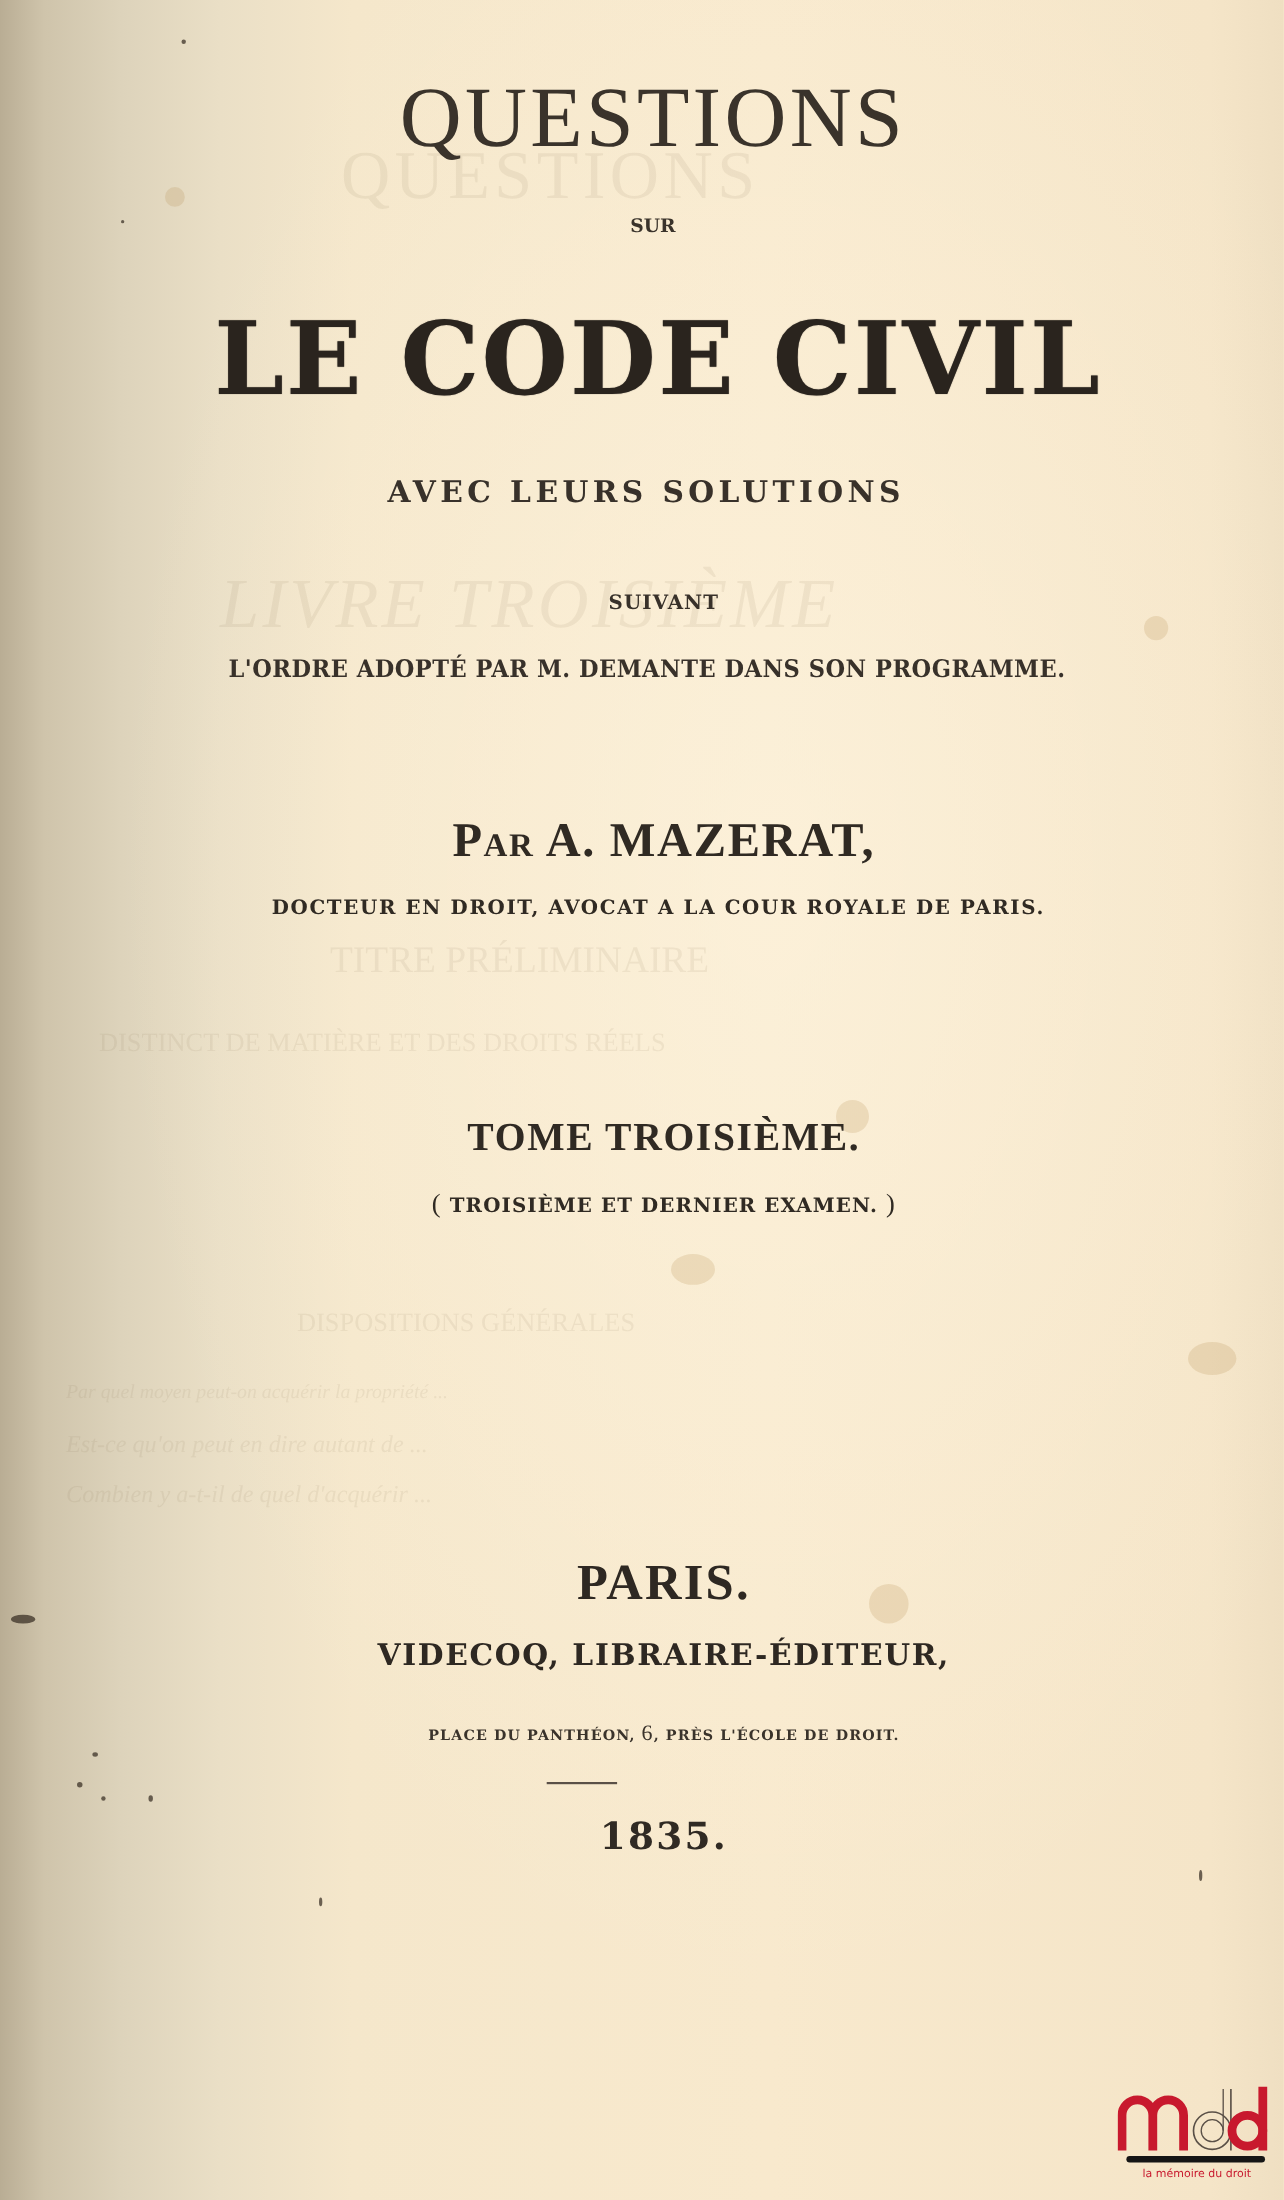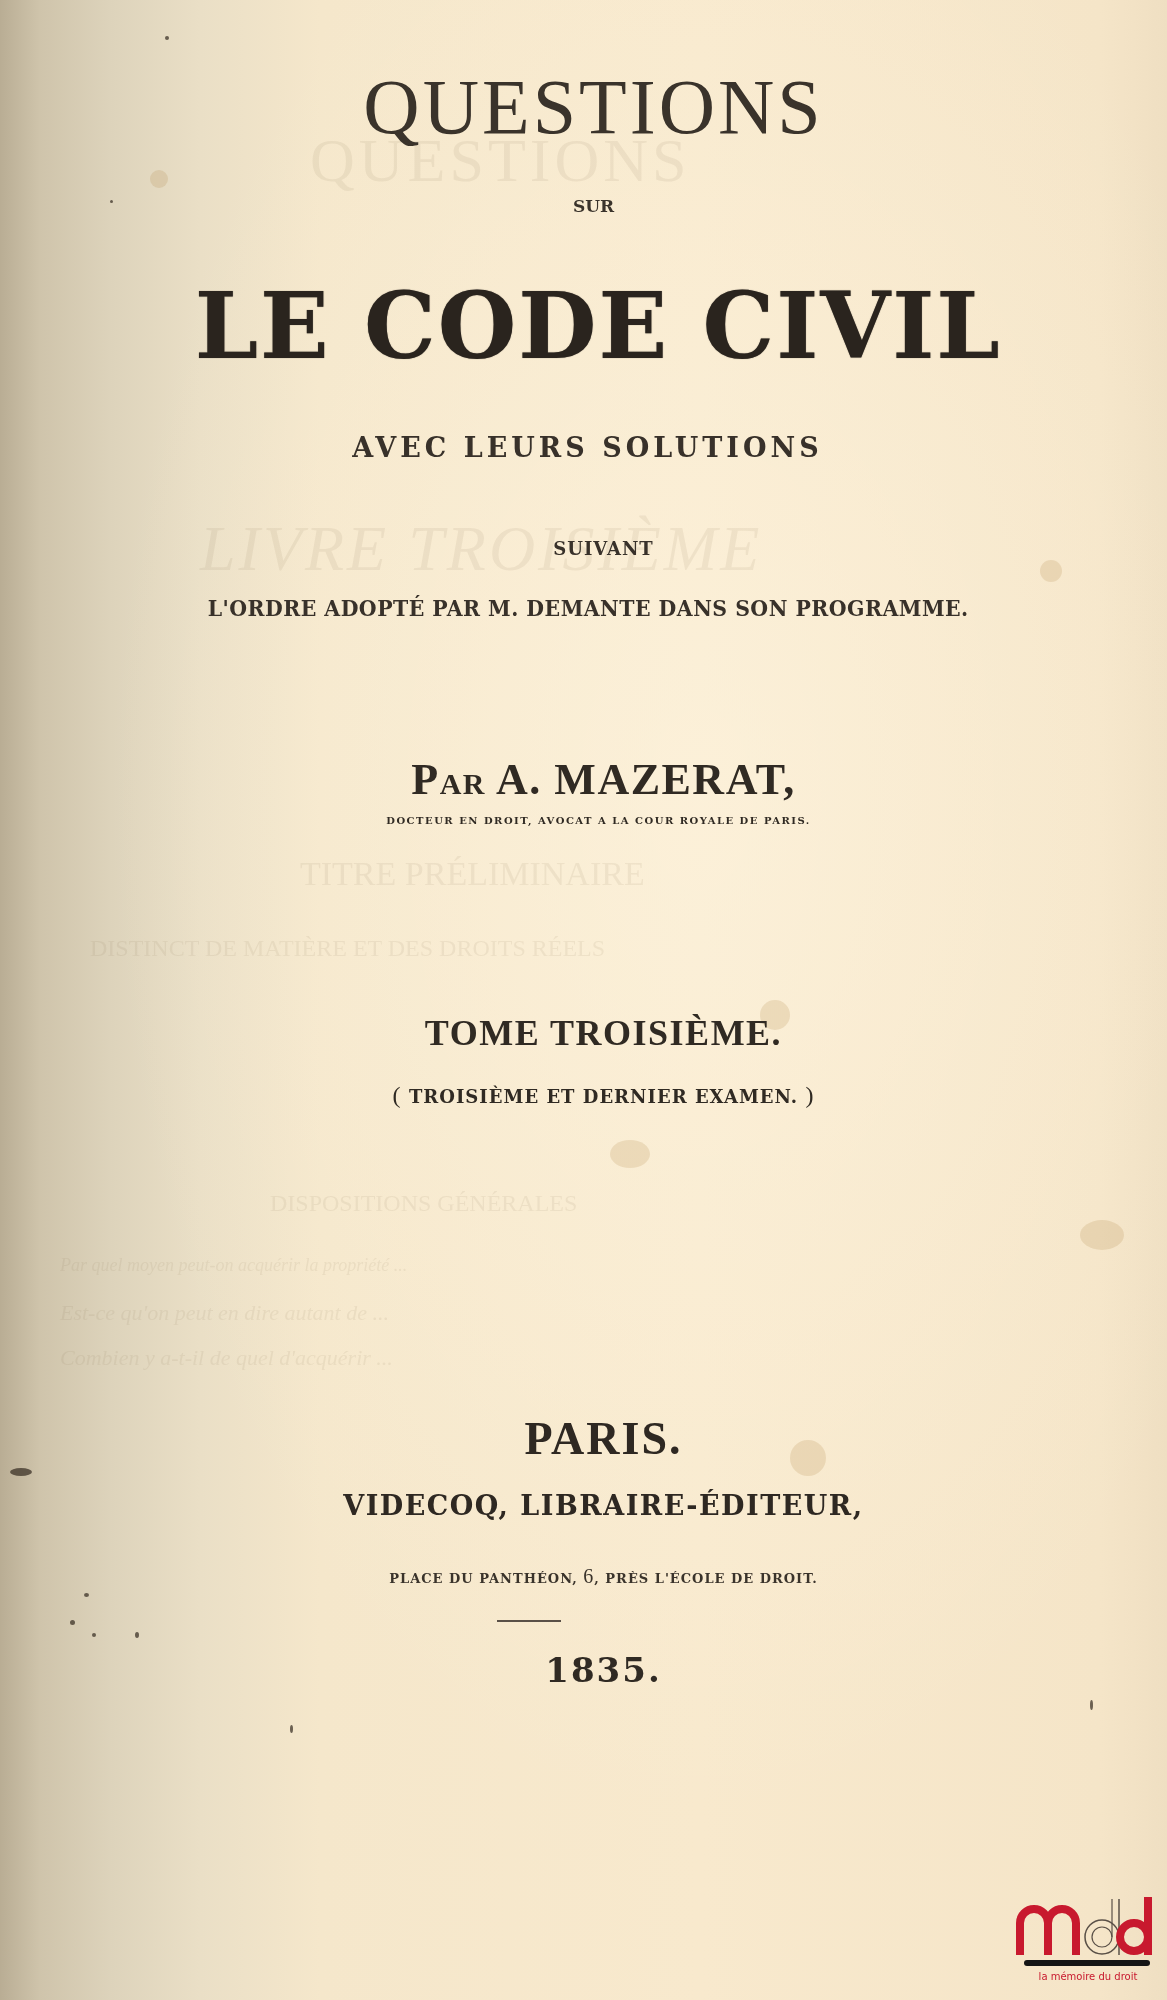--- a/index.html
+++ b/index.html
@@ -103,30 +103,29 @@
       transform: scaleX(0.93);
     }
     .author-name {
       top: 738px;
       font-family: "Liberation Serif", serif;
       font-weight: bold;
       font-size: 44px;
       letter-spacing: 1.5px;
       color: #302a23;
       padding-left: 40px;
-      margin-top: 16px;
     }
     .author-name .small-caps {
       font-size: 30px;
     }
     .author-title {
       top: 815px;
       font-family: "DejaVu Serif", serif;
       font-weight: bold;
-      font-size: 10px;
+      font-size: 18px;
       letter-spacing: 1.5px;
       color: #302a23;
       padding-left: 30px;
     }
     .tome {
       top: 1012px;
       font-family: "Liberation Serif", serif;
       font-weight: bold;
       font-size: 36px;
       letter-spacing: 1.5px;

